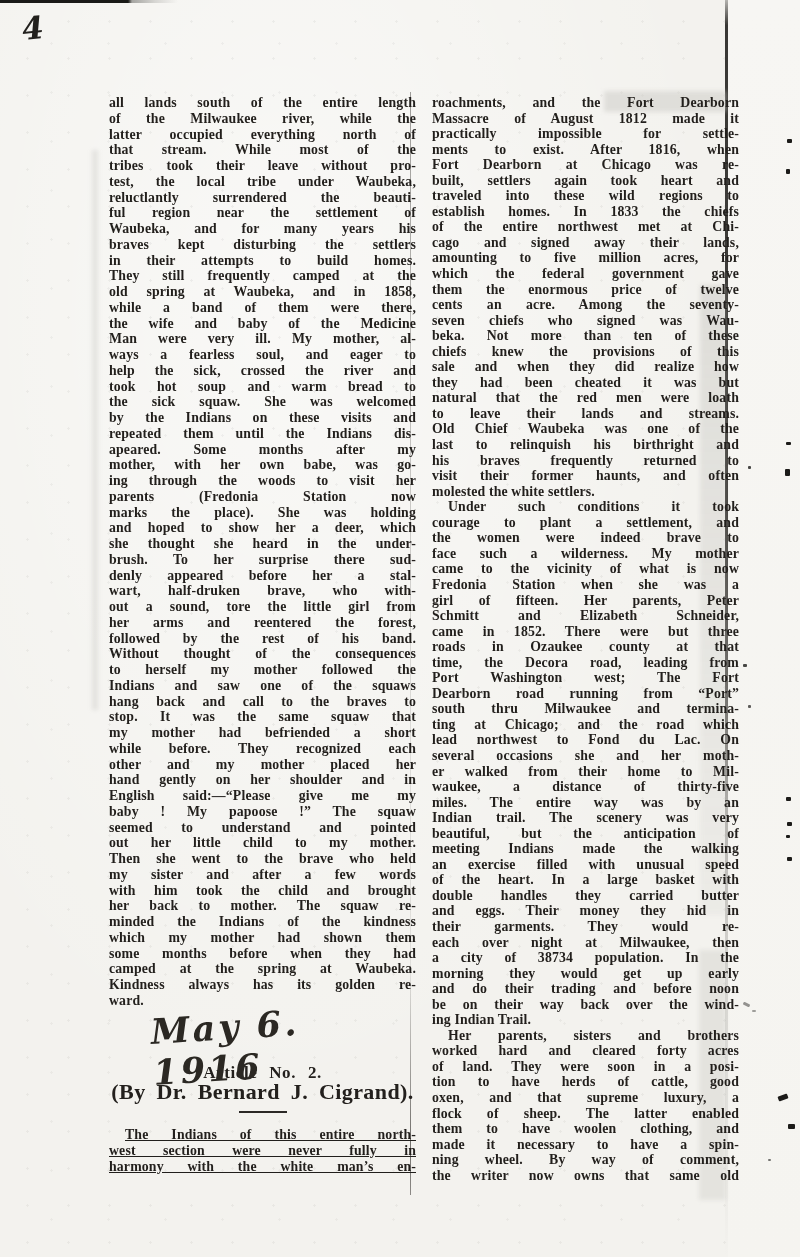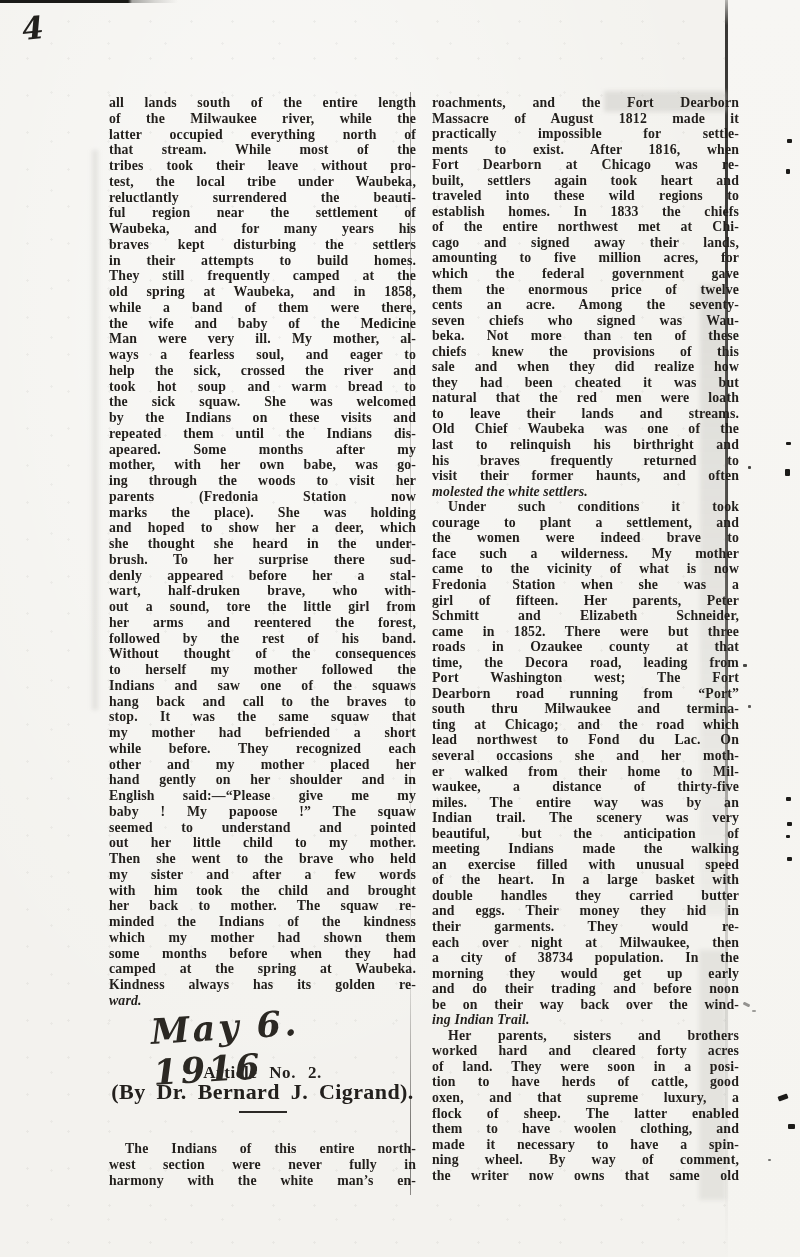--- a/index.html
+++ b/index.html
@@ -20,38 +20,38 @@
   .col-left{left:109px;width:307px;}
   .col-right{left:432px;width:307px;}
   .line{
     font-size:13.8px;font-weight:bold;letter-spacing:.15px;
     color:#221f1c;
     text-align:justify;text-align-last:justify;-moz-text-align-last:justify;
     overflow:hidden;white-space:nowrap;
   }
   .col-left .line{height:15.75px;line-height:15.75px;}
   .col-right .line{height:15.55px;line-height:15.55px;}
-  .line.nojust{text-align:center;text-align-last:left;font-style:italic;-moz-text-align-last:left;}
+  .line.nojust{text-align:center;text-align-last:left;-moz-text-align-last:left;}
   .line.indent{text-indent:16px;}
   .handwritten-date{
     height:46px;margin:2px 0 0 42px;
     font-family:"DejaVu Serif",serif;font-style:italic;font-weight:bold;
     font-size:35px;letter-spacing:3px;color:#2b2823;
     transform:rotate(-3.5deg);transform-origin:left center;
   }
   .article-heading{
     margin-top:6px;text-align:center;font-size:17px;line-height:19px;
     font-weight:bold;word-spacing:7px;letter-spacing:.6px;color:#23201d;
   }
   .article-byline{
     text-align:center;font-size:22px;line-height:20px;
     font-weight:bold;word-spacing:5px;letter-spacing:.4px;color:#23201d;
   }
   .section-rule{width:48px;height:2.5px;background:#2b2926;margin:9px auto 0;}
-  .para2{margin-top:28px;}
+  .para2{margin-top:14px;text-decoration:underline;}
   .page-number{
     position:absolute;left:22px;top:10px;
     font-family:"DejaVu Serif",serif;font-style:italic;font-weight:bold;
     font-size:31px;color:#23211e;transform:rotate(-6deg);
   }
   .top-edge-strip{
     position:absolute;left:0;top:0;width:180px;height:3px;
     background:linear-gradient(90deg,#1a1a18 0,#1a1a18 128px,rgba(100,100,96,.55) 132px,rgba(120,120,116,.25) 155px,rgba(0,0,0,0) 178px);
   }
   .column-divider{

